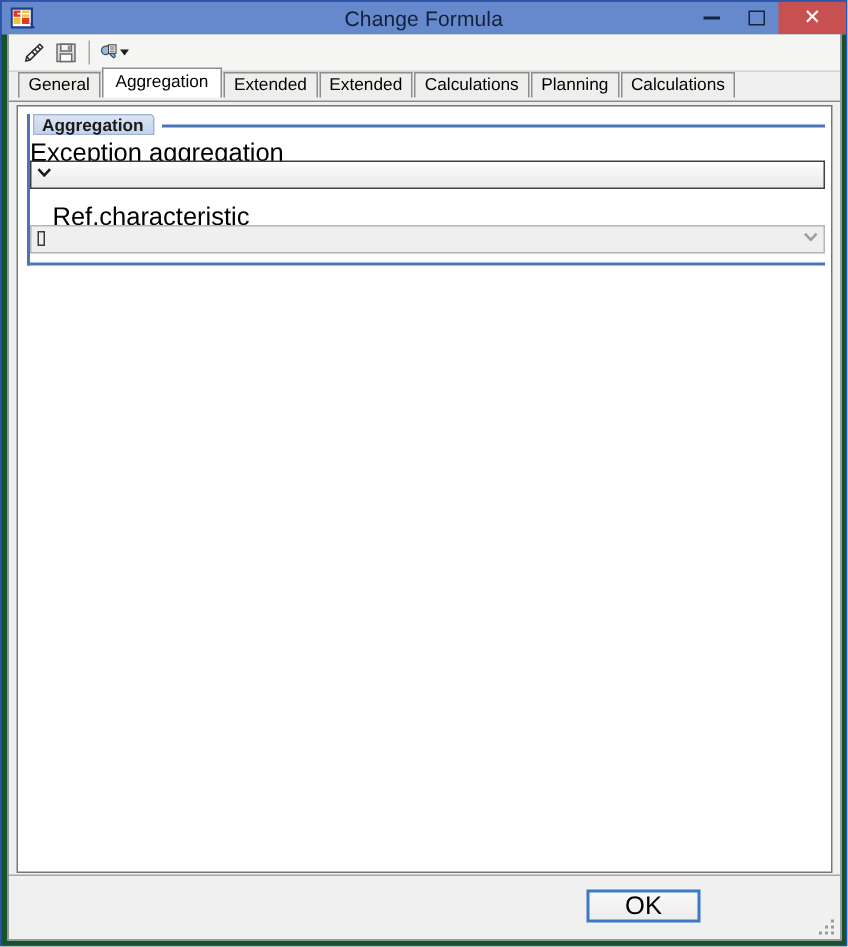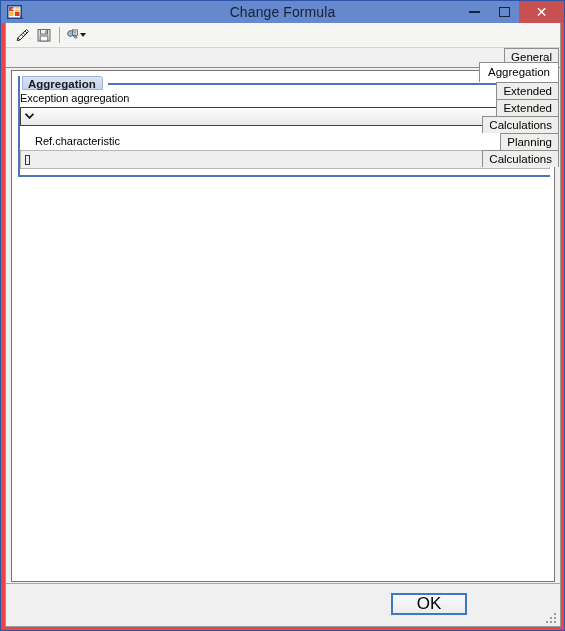--- a/index.html
+++ b/index.html
@@ -11,21 +11,21 @@
     font-family: "Liberation Sans", sans-serif;
     -webkit-font-smoothing: none;
   }
 
   
   .window {
     position: relative;
     width: 565px;
     height: 631px;
     box-sizing: border-box;
-    background: #ef4444;
+    background: #14532d;
     border: 1px solid #2c55a8;
     overflow: hidden;
   }
 
   
   .titlebar {
     position: relative;
     height: 22px;
     background: #6688cc;
     display: flex;
@@ -135,22 +135,21 @@
   }
 
   
   .tabstrip {
     position: relative;
     height: 20px;
     background: #f0f0f0;
     padding-left: 6px;
     box-sizing: border-box;
     display: flex;
-    align-items: flex-end;
-    flex-direction: column;
+    align-items: flex-start;
   }
   .tabstrip::after {
     content: "";
     position: absolute;
     left: 0; right: 0; bottom: 0;
     height: 1px;
     background: #8d8d8d;
   }
   .tab {
     position: relative;
@@ -220,21 +219,21 @@
     font-weight: bold;
     color: #1a1a1a;
     background: linear-gradient(#dbe5f3, #c3d3ea);
     border: 1px solid #9fb4d4;
     border-radius: 0 3px 0 0;
     box-sizing: border-box;
   }
 
   .field-label {
     position: absolute;
-    font-size: 11px;
+    font-size: 17px;
     color: #000;
     white-space: nowrap;
   }
 
   
   .combo {
     position: absolute;
     height: 19px;
     box-sizing: border-box;
     background: linear-gradient(#fdfdfd, #e9e9e9);

